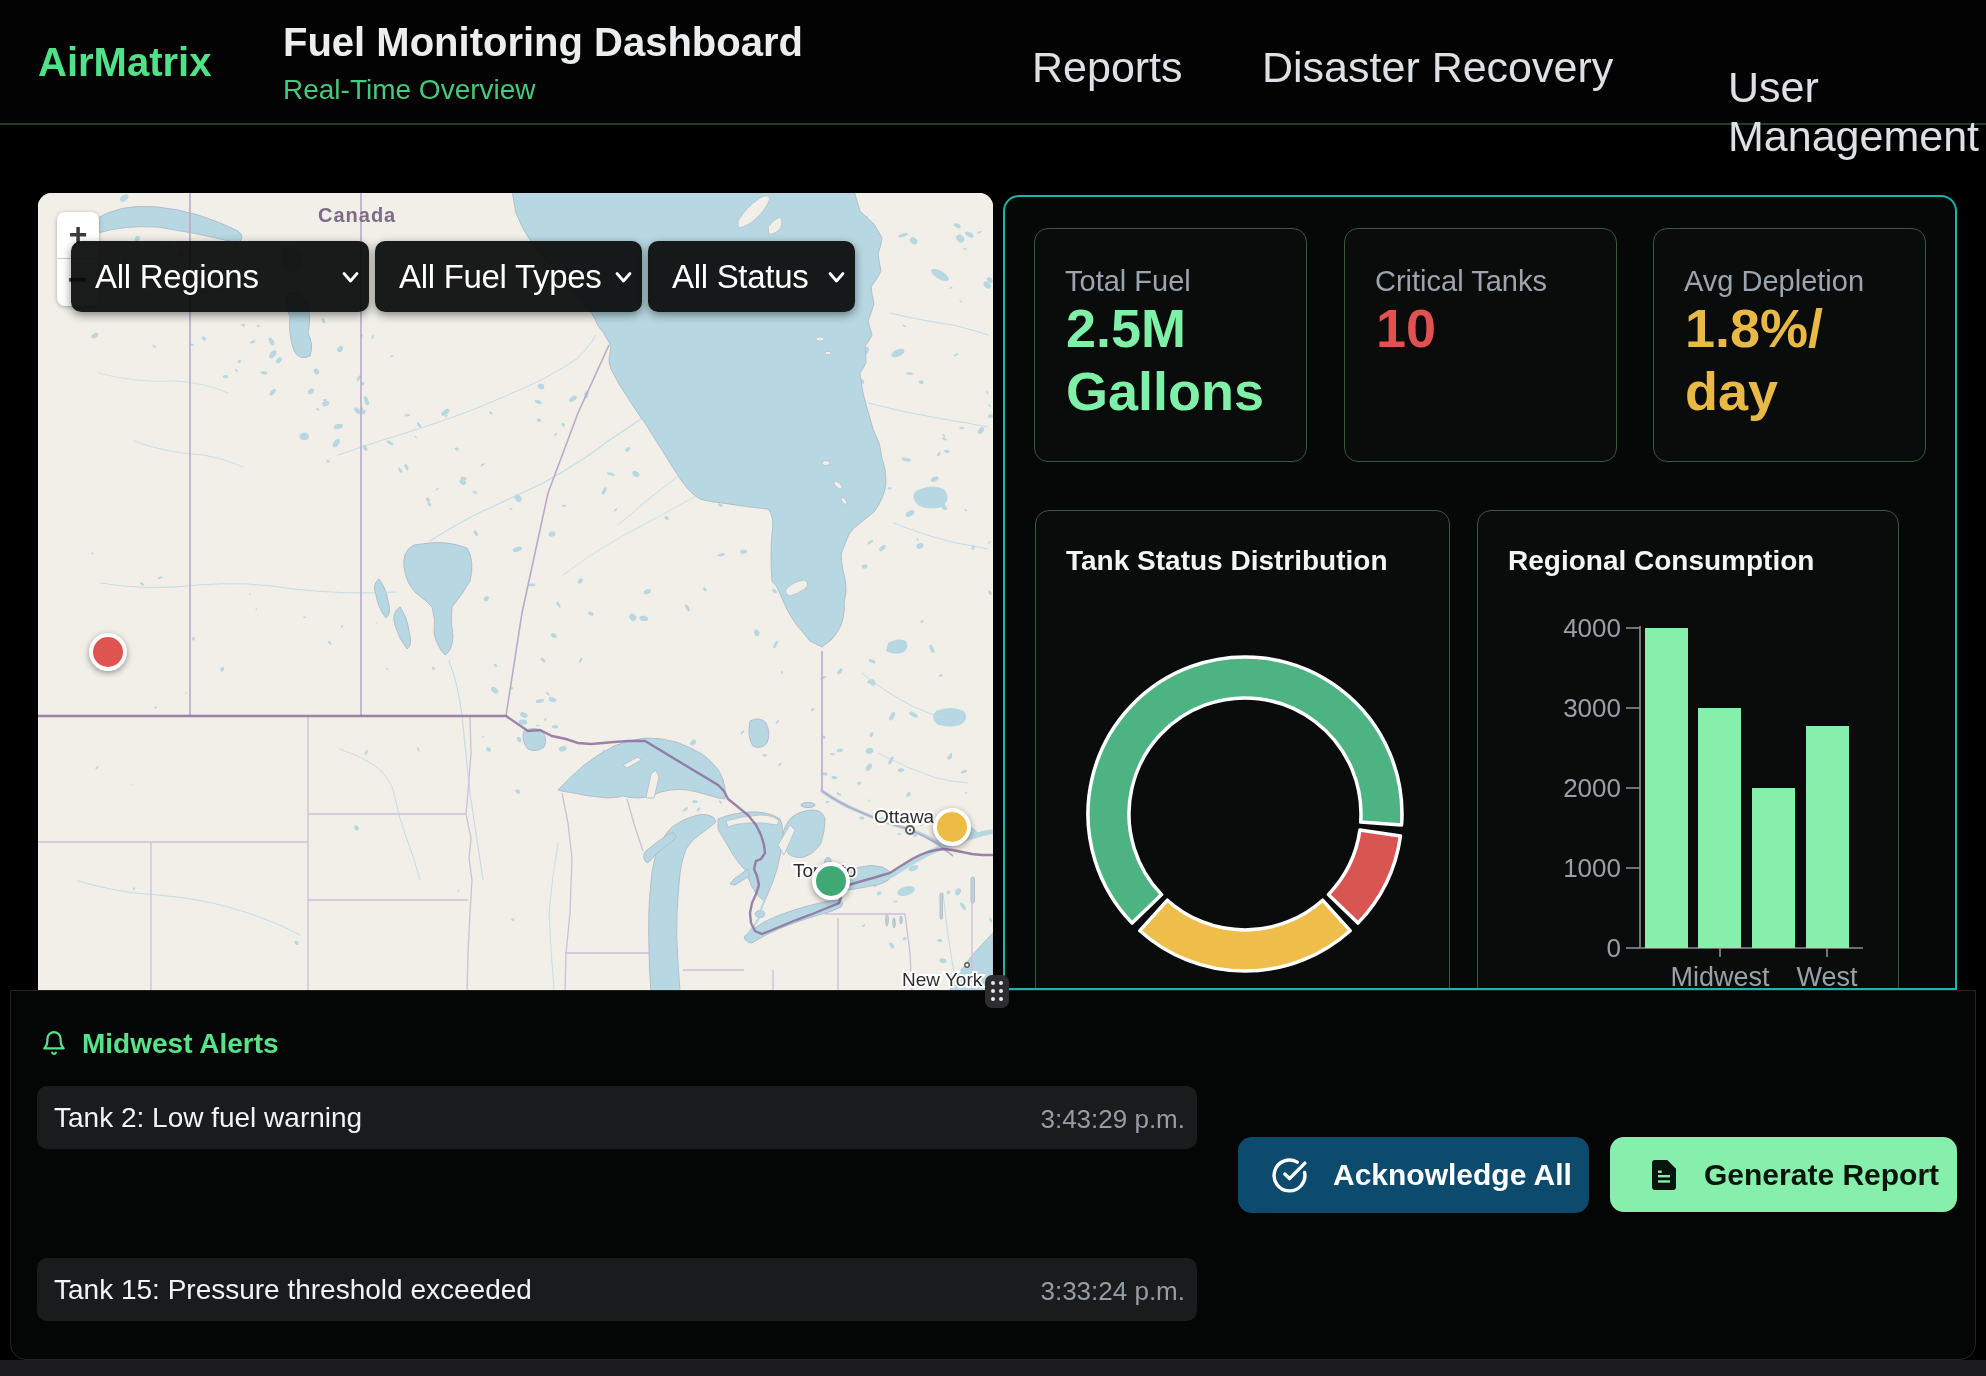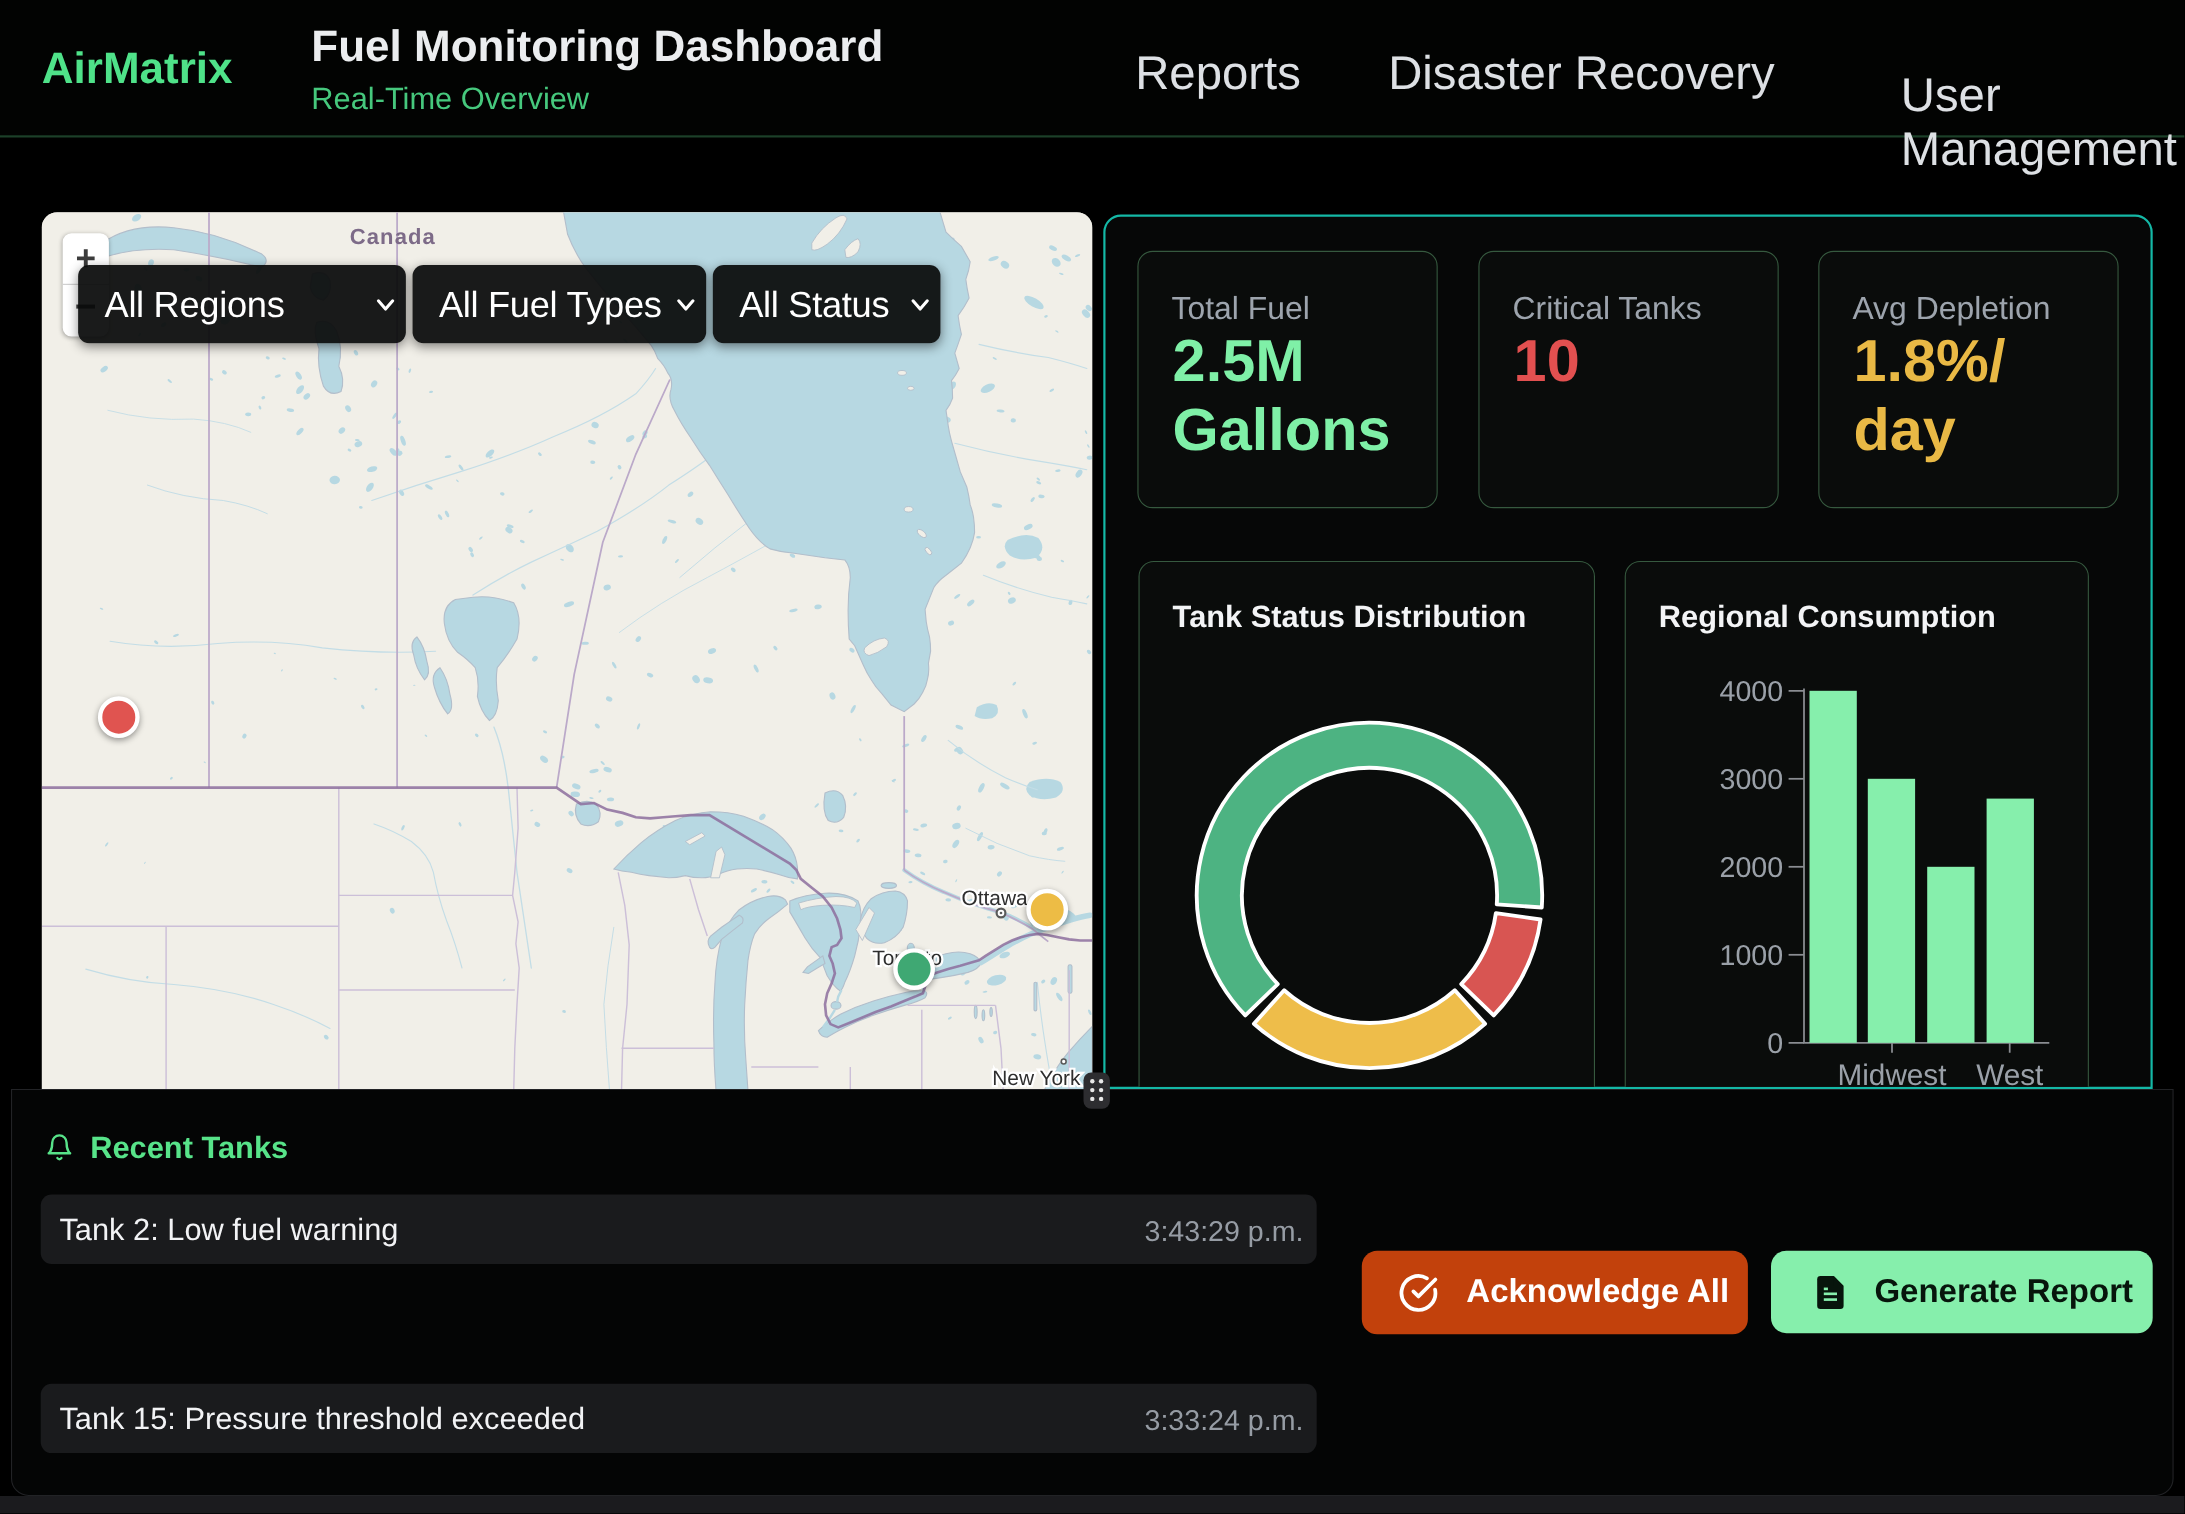--- a/index.html
+++ b/index.html
@@ -25,21 +25,21 @@
 .chartcard{position:absolute;top:313px;height:560px;background:#0a0c0b;border:1.5px solid #36593f;border-radius:14px;}
 .charttitle{position:absolute;left:30px;top:34px;font-size:28px;font-weight:bold;color:#f3f4f6;}
 #alertspanel{position:absolute;left:10px;top:990px;width:1966px;height:370px;background:#040505;border:1px solid #222326;border-radius:0 0 16px 16px;}
 #grip{position:absolute;left:974px;top:-16px;width:24px;height:33px;background:#2d2d30;border-radius:7px;z-index:5;}
 #grip i{position:absolute;width:4px;height:4px;border-radius:50%;background:#e8e8e8;}
 #alerthead{position:absolute;left:71px;top:37px;font-size:28px;font-weight:bold;color:#57e389;}
 #bellicon{position:absolute;left:30px;top:38px;}
 .arow{position:absolute;left:26px;width:1160px;height:63px;background:#1a1b1d;border-radius:10px;text-align:right;}
 .arow .atext{position:absolute;left:17px;top:16px;font-size:28px;color:#f2f3f5;}
 .arow .atime{position:absolute;right:12px;top:18px;font-size:26px;color:#969ca4;}
-#ackbtn{position:absolute;left:1227px;top:146px;width:351px;height:76px;background:#c2410c;border-radius:14px;}
+#ackbtn{position:absolute;left:1227px;top:146px;width:351px;height:76px;background:#0c4a6e;border-radius:14px;}
 #ackbtn span{position:absolute;left:95px;top:21px;font-size:30px;font-weight:bold;color:#fff;}
 #genbtn{position:absolute;left:1599px;top:146px;width:347px;height:75px;background:#86efac;border-radius:14px;}
 #genbtn span{position:absolute;left:94px;top:21px;font-size:30px;font-weight:bold;color:#07150c;}
 </style>
 </head>
 <body>
 <div id="header">
   <div id="logo">AirMatrix</div>
   <div id="title1">Fuel Monitoring Dashboard</div>
   <div id="title2">Real-Time Overview</div>
@@ -521,21 +521,21 @@
       <i style="left:14px;top:6px"></i>
       <i style="left:6px;top:14px"></i>
       <i style="left:14px;top:14px"></i>
       <i style="left:6px;top:22px"></i>
       <i style="left:14px;top:22px"></i>
     </div>
   <svg id="bellicon" width="26" height="28" viewBox="0 0 24 24" fill="none" stroke="#57e389" stroke-width="2" stroke-linecap="round" stroke-linejoin="round">
       <path d="M6 8a6 6 0 0 1 12 0c0 7 3 9 3 9H3s3-2 3-9"></path>
       <path d="M10.3 21a1.94 1.94 0 0 0 3.4 0"></path>
     </svg>
-  <div id="alerthead">Recent Tanks</div>
+  <div id="alerthead">Midwest Alerts</div>
   <div class="arow" style="top:95px;">
       <span class="atext">Tank 2: Low fuel warning</span>
       <span class="atime">3:43:29 p.m.</span>
     </div>
   <div class="arow" style="top:267px;">
       <span class="atext">Tank 15: Pressure threshold exceeded</span>
       <span class="atime">3:33:24 p.m.</span>
     </div>
   <div id="ackbtn">
     <svg style="position:absolute;left:33px;top:20px;" width="37" height="37" viewBox="0 0 24 24" fill="none" stroke="#fff" stroke-width="2.2" stroke-linecap="round" stroke-linejoin="round">

